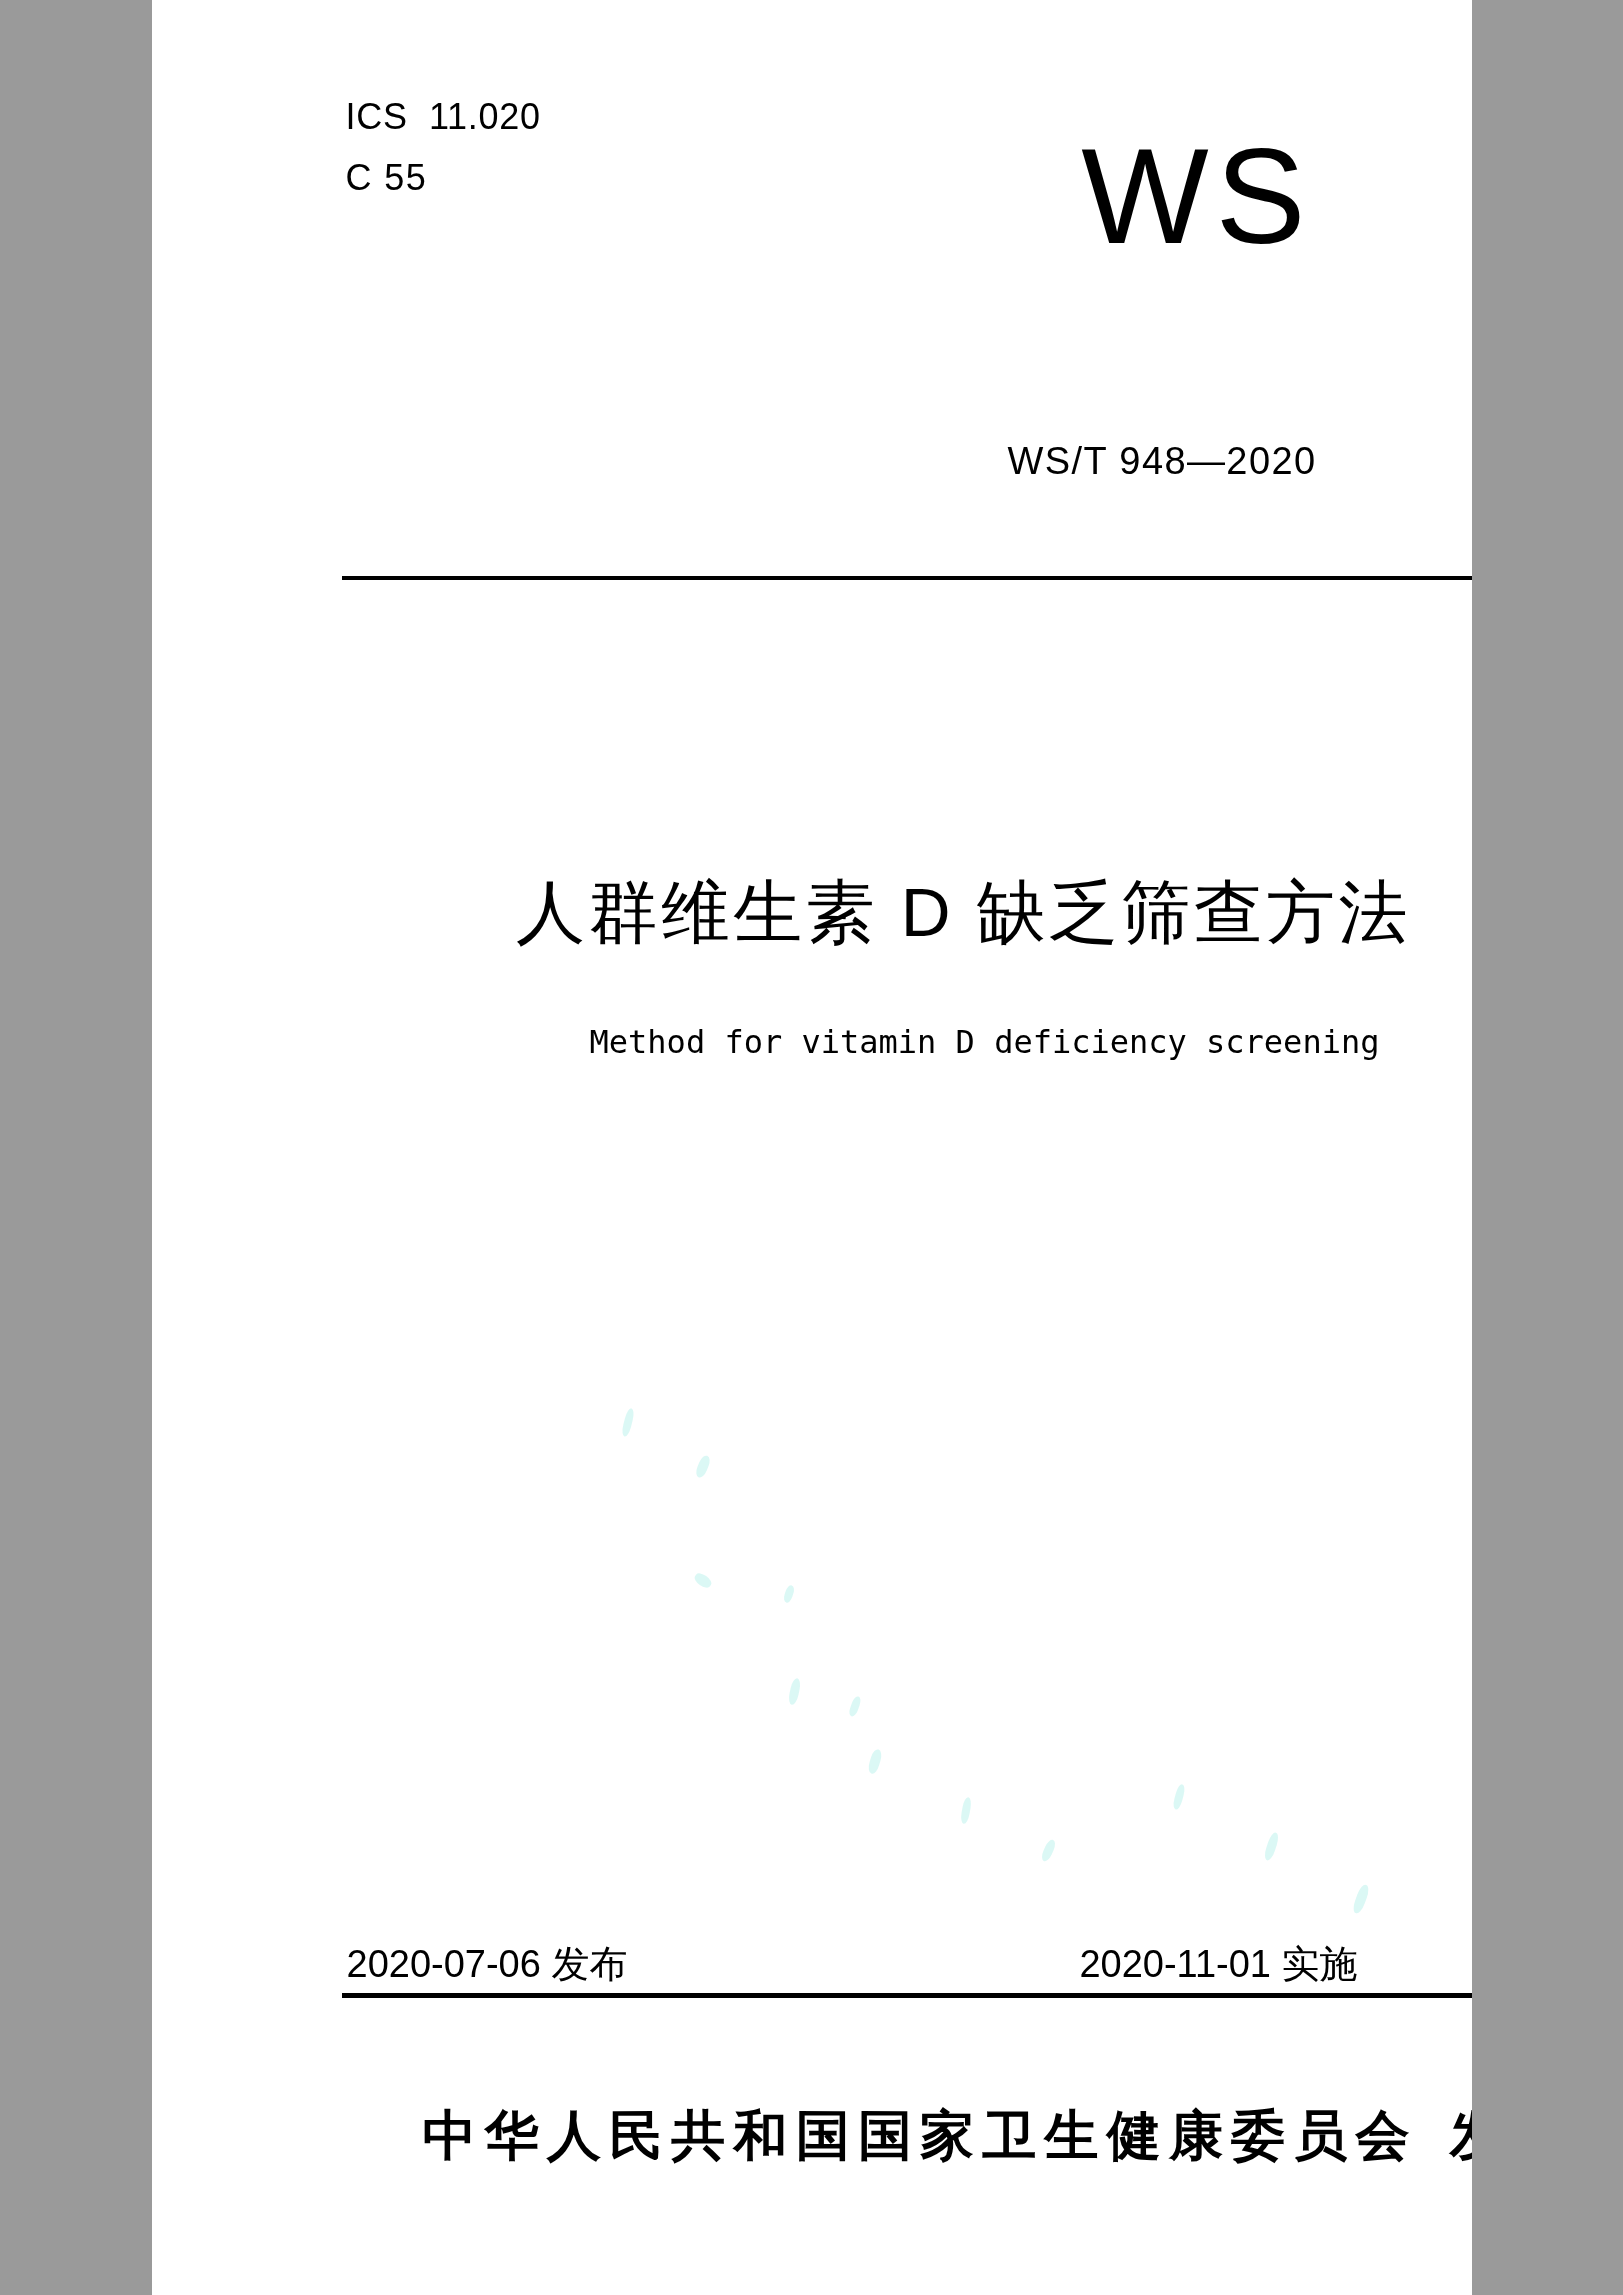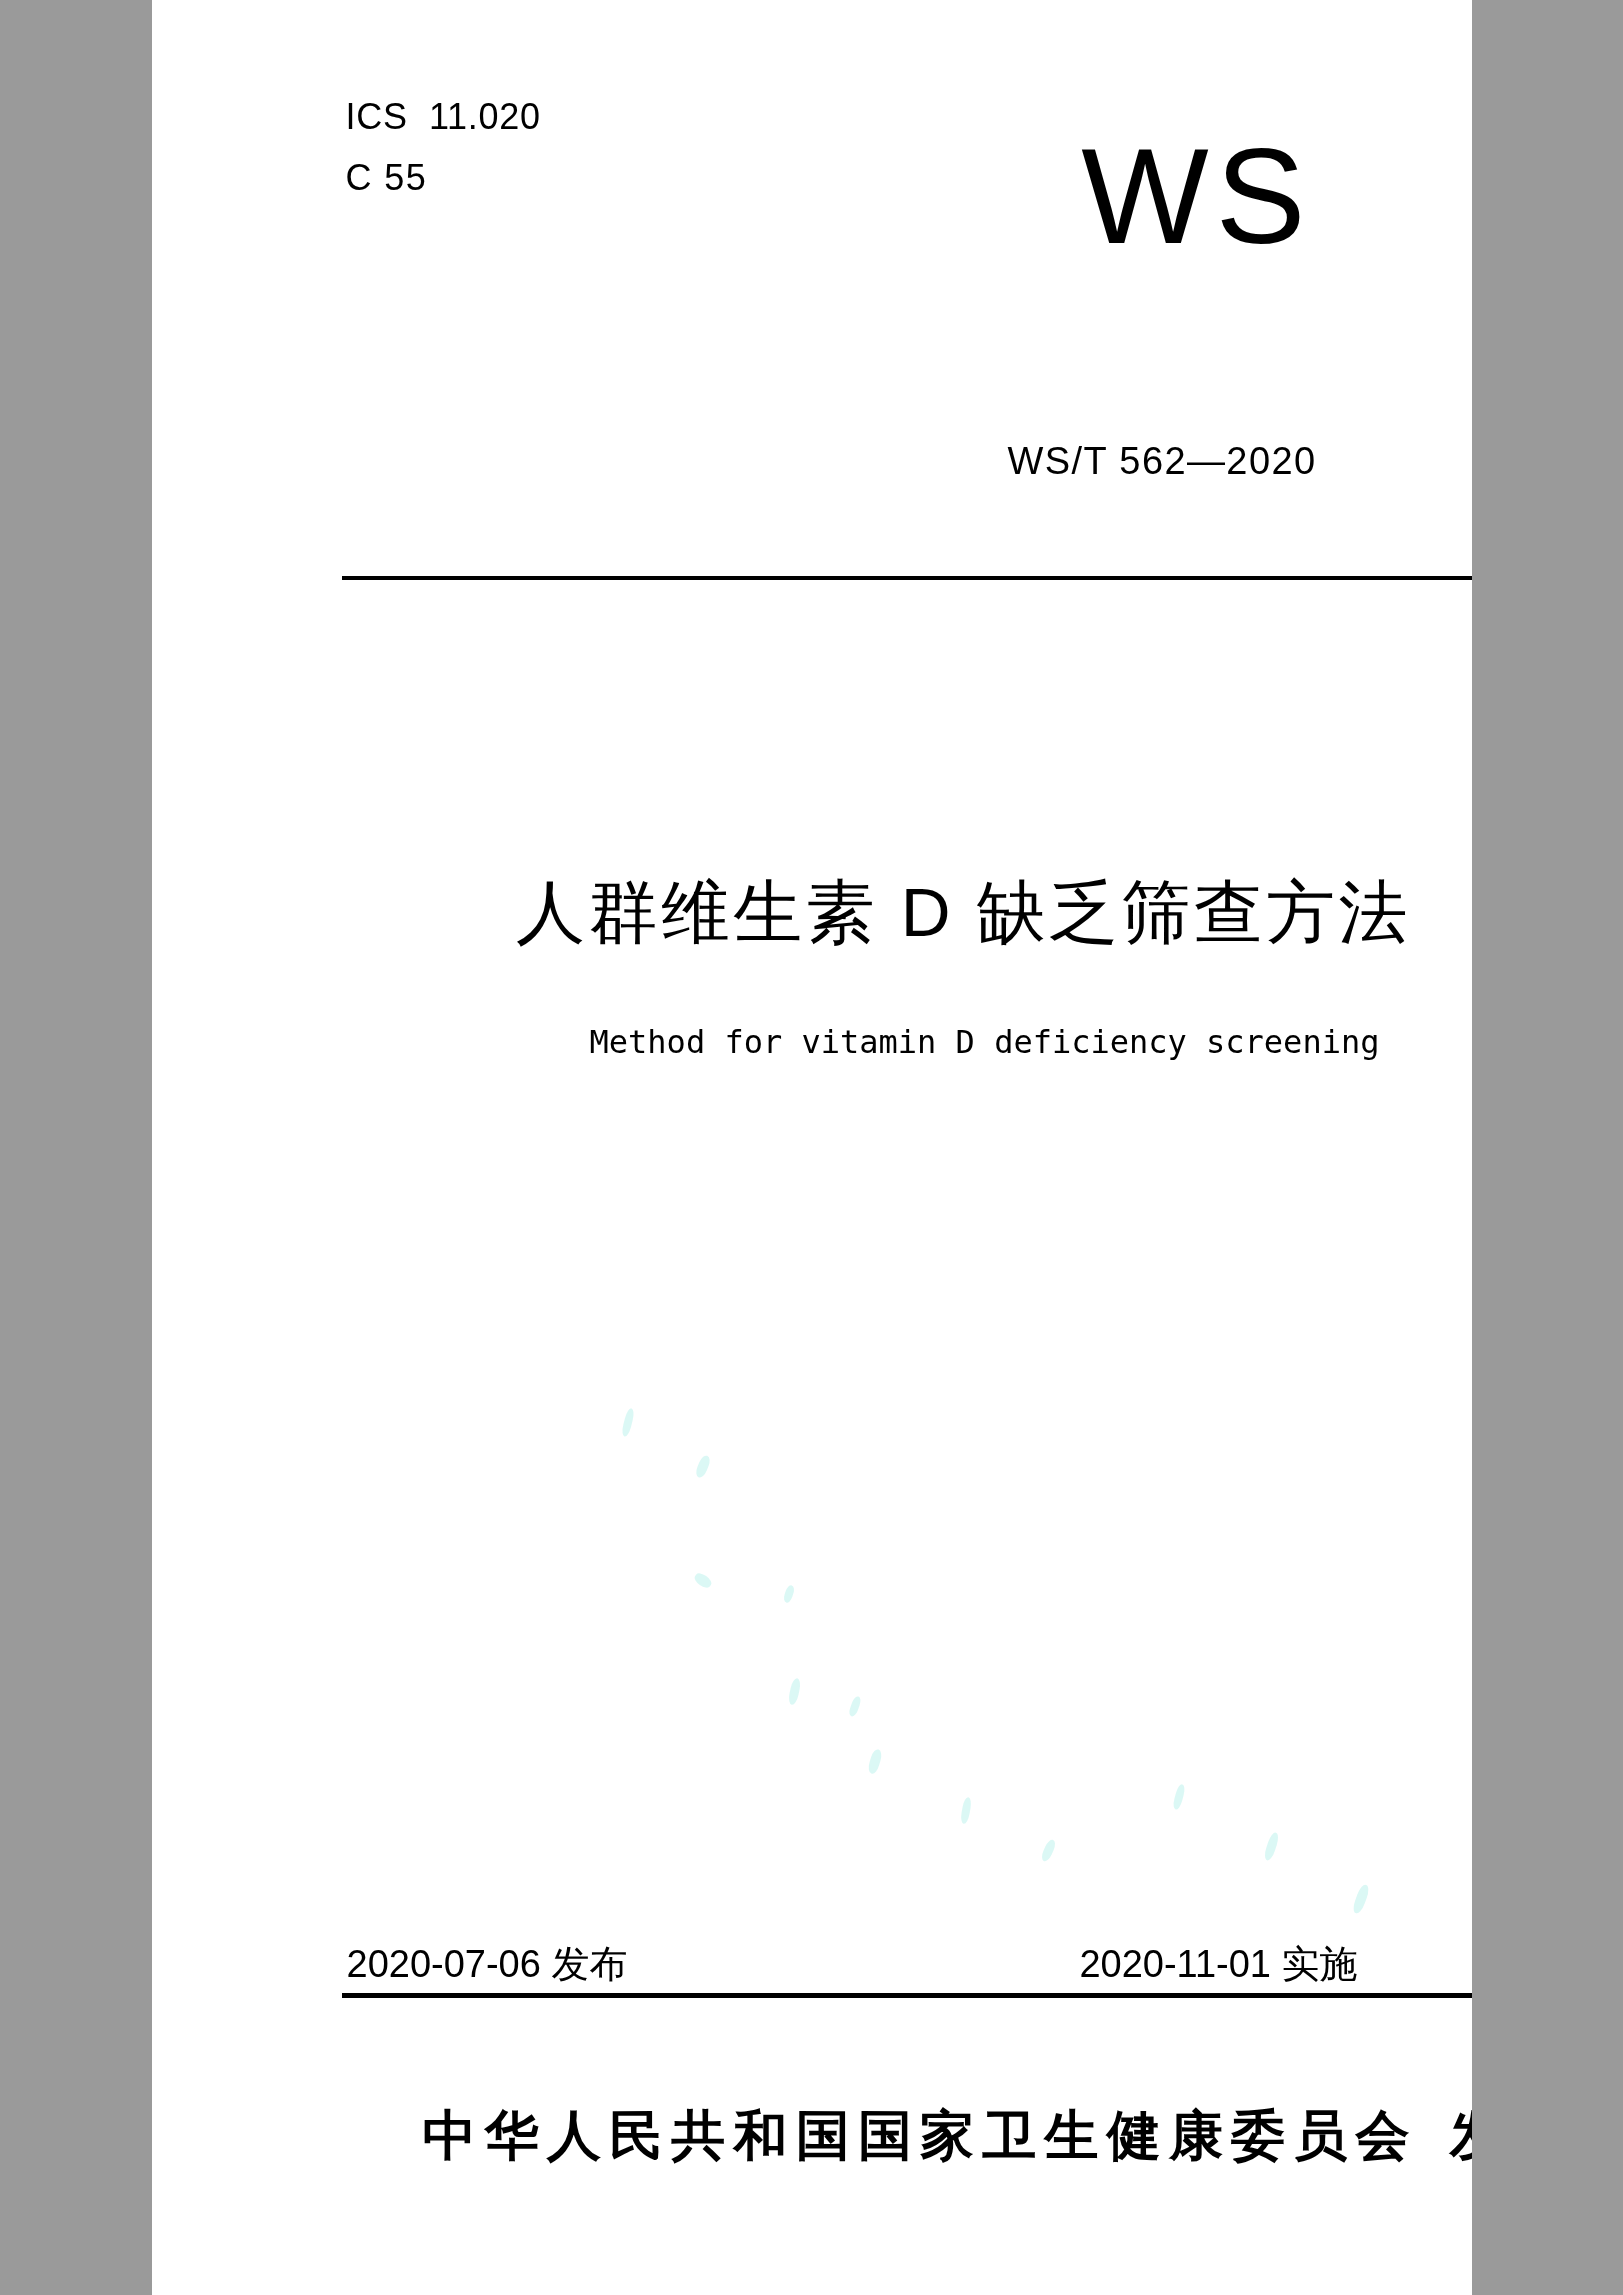--- a/index.html
+++ b/index.html
@@ -114,21 +114,21 @@
 <body>
 
 <div class="page">
 
   <div class="abs ics-code">ICS  11.020</div>
   <div class="abs class-code">C 55</div>
 
   <div class="abs ws-logo">WS</div>
 
 
-  <div class="abs std-number">WS/T 562—2020</div>
+  <div class="abs std-number">WS/T 948—2020</div>
 
   <div class="abs rule-top"></div>
 
   <div class="abs title-cn">人群维生素 D 缺乏筛查方法</div>
   <div class="abs title-en">Method for vitamin D deficiency screening</div>
 
   <div>
     <div class="speck" style="left:472px;top:1408px;width:8.2px;height:29px;transform:rotate(14deg);"></div>
     <div class="speck" style="left:546px;top:1455px;width:9.6px;height:23px;transform:rotate(22deg);"></div>
     <div class="speck" style="left:542px;top:1575px;width:18px;height:11px;transform:rotate(35deg);"></div>

